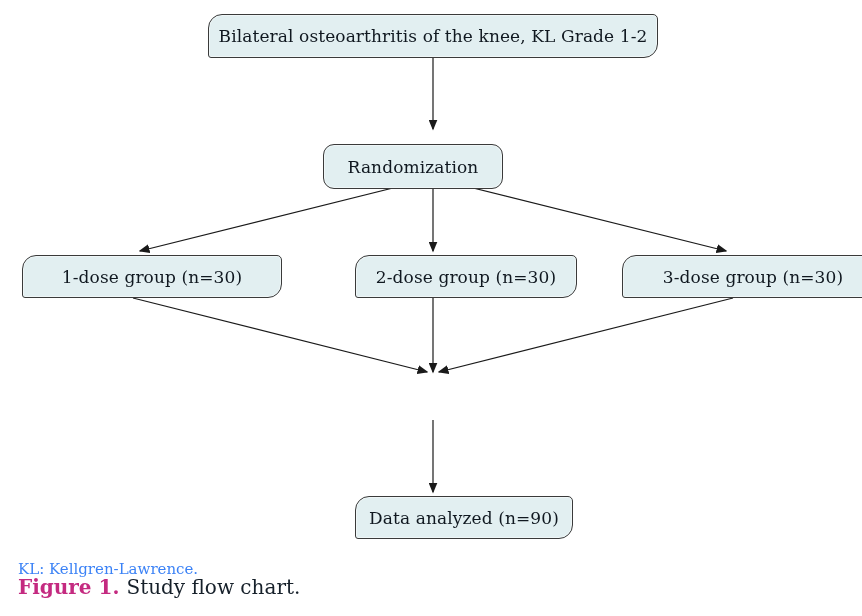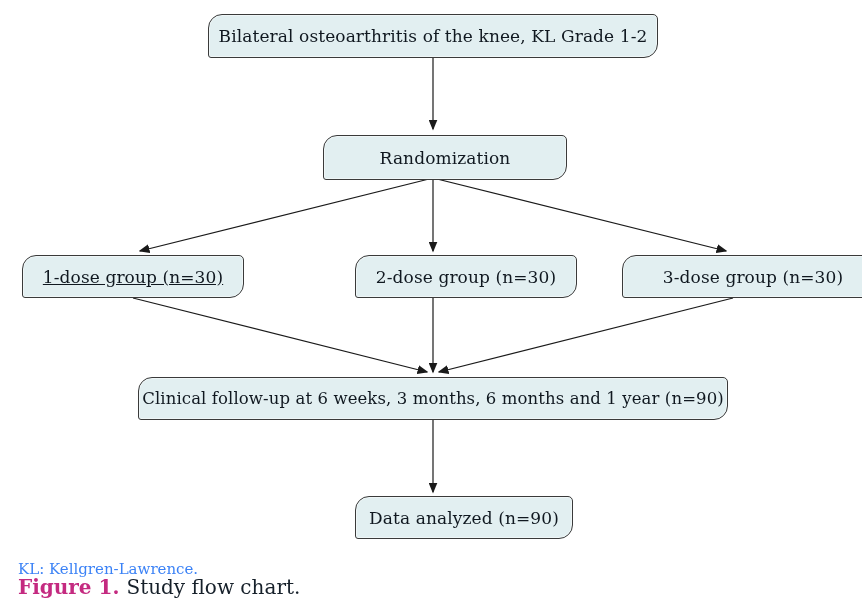--- a/index.html
+++ b/index.html
@@ -17,22 +17,22 @@
     border:1.4px solid #3a3a3a;
     border-radius:14px 5px 14px 3px;
     display:flex;align-items:center;justify-content:center;
     font-size:17px;
     color:#101820;
     letter-spacing:0.1px;
     text-align:left;
     box-shadow:inset 0 0 0 1px rgba(255,255,255,.45);
   }
   .node-top         {left:208px;top:14px; width:450px;height:44px;}
-  .node-random      {left:323px;top:135px;width:244px;height:45px;}
-  .node-group1      {left:22px; top:255px;width:222px;height:43px;text-decoration:underline;}
+  .node-random      {left:323px;top:144px;width:180px;height:45px;border-radius:11px;}
+  .node-group1      {left:22px; top:255px;width:260px;height:43px;}
   .node-group2      {left:322px;top:255px;width:222px;height:43px;margin-left:33px;}
   .node-group3      {left:622px;top:255px;width:262px;height:43px;}
   .node-followup    {left:138px;top:377px;width:590px;height:43px;font-size:16.5px;}
   .node-analyzed    {left:324px;top:496px;width:218px;height:43px;margin-left:31px;}
   .connector-layer{
     position:absolute;left:0;top:0;width:862px;height:616px;
     pointer-events:none;
   }
   .caption{
     position:absolute;left:18px;top:575px;
@@ -73,21 +73,20 @@
   <div class="node node-top">Bilateral osteoarthritis of the knee, KL Grade 1-2</div>
 
   <div class="node node-random">Randomization</div>
 
   <div class="node node-group1">1-dose group (n=30)</div>
 
   <div class="node node-group2">2-dose group (n=30)</div>
 
   <div class="node node-group3">3-dose group (n=30)</div>
 
-  <div class="node node-followup">Clinical follow-up at 6 weeks, 3 months, 6 months and 1 year (n=90)</div>
 
   <div class="node node-analyzed">Data analyzed (n=90)</div>
 
   <div class="caption">
     <span class="fig-label">Figure 1.</span><span class="fig-title">Study flow chart.</span>
   </div>
   <div class="footnote">KL: Kellgren-Lawrence.</div>
 
 </div>
 

